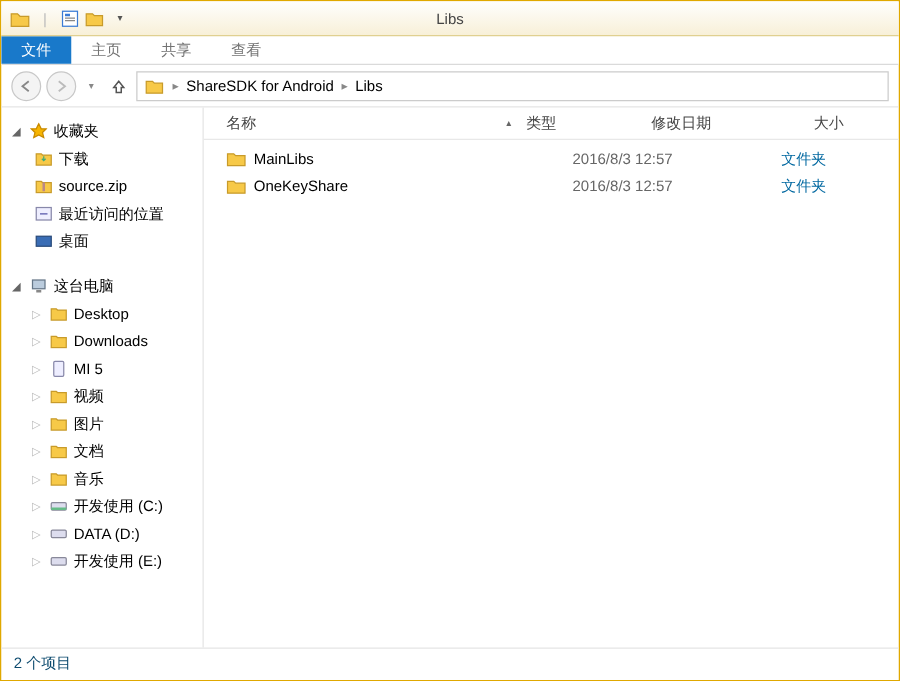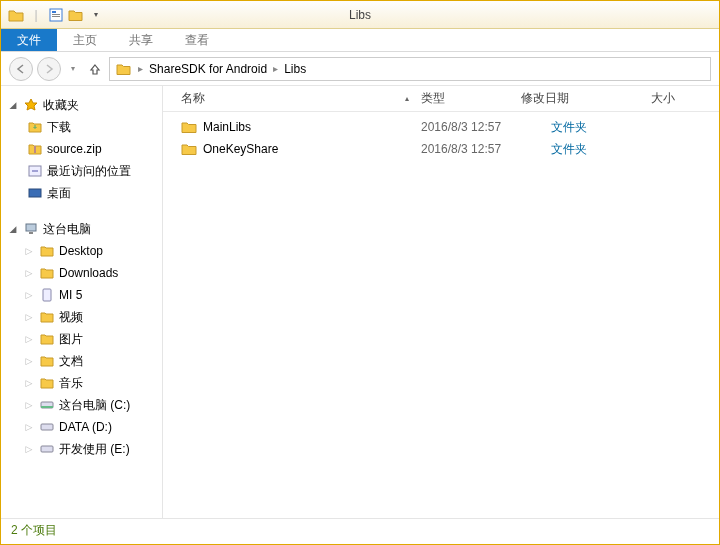--- a/index.html
+++ b/index.html
@@ -39,28 +39,28 @@
 
   
   .content { flex: 1; display: flex; flex-direction: column; }
   .col-headers { height: 26px; display: flex; align-items: center; border-bottom: 1px solid #e8e8e8; color: #444; padding-left: 12px; }
   .col { font-size: 12px; padding: 0 6px; }
   .col.name { width: 240px; display:flex; align-items:center; gap:20px; }
   .col.date { width: 130px; }
   .col.type { width: 100px; }
   .col.size { width: 60px; }
   .rows { flex: 1; padding-top: 4px; }
-  .row { height: 22px; display: flex; align-items: center; padding-left: 12px; font-size: 12px; }
+  .row { height: 22px; display: flex; align-items: center; padding-left: 12px; font-size: 12px; justify-content: space-between; }
   .row .cell-name { width: 240px; display: flex; align-items: center; gap: 6px; padding-left:6px; }
   .row .cell-date { width: 130px; color: #666; padding:0 6px; }
   .row .cell-type { width: 100px; color: #0369a1; padding:0 6px; }
   .sort-ind { font-size: 8px; color:#666; }
 
   
-  .statusbar { height: 24px; border-top: 1px solid #e5e5e5; display: flex; align-items: center; padding: 0 10px; font-size: 12px; color: #4d7c0f; }
+  .statusbar { height: 24px; border-top: 1px solid #e5e5e5; display: flex; align-items: center; padding: 0 10px; font-size: 12px; color: #0c4a6e; }
 
   
   svg { display: block; }
 </style>
 </head>
 <body>
 
 <div class="titlebar">
   <div class="qat">
     <span class="qat-icon">
@@ -249,21 +249,21 @@
           <span>音乐</span>
         </div>
       <div class="tree-item child">
           <span class="tree-arrow">▷</span>
           <span class="tree-icon">
             <svg width="14" height="10">
               <rect x="1" y="2" width="12" height="6" rx="1" fill="#dde" stroke="#889"></rect>
               <rect x="1" y="6" width="12" height="2" fill="#6b8"></rect>
             </svg>
           </span>
-          <span>这台电脑 (C:)</span>
+          <span>开发使用 (C:)</span>
         </div>
       <div class="tree-item child">
           <span class="tree-arrow">▷</span>
           <span class="tree-icon">
             <svg width="14" height="10">
               <rect x="1" y="2" width="12" height="6" rx="1" fill="#dde" stroke="#889"></rect>
             </svg>
           </span>
           <span>DATA (D:)</span>
         </div>

